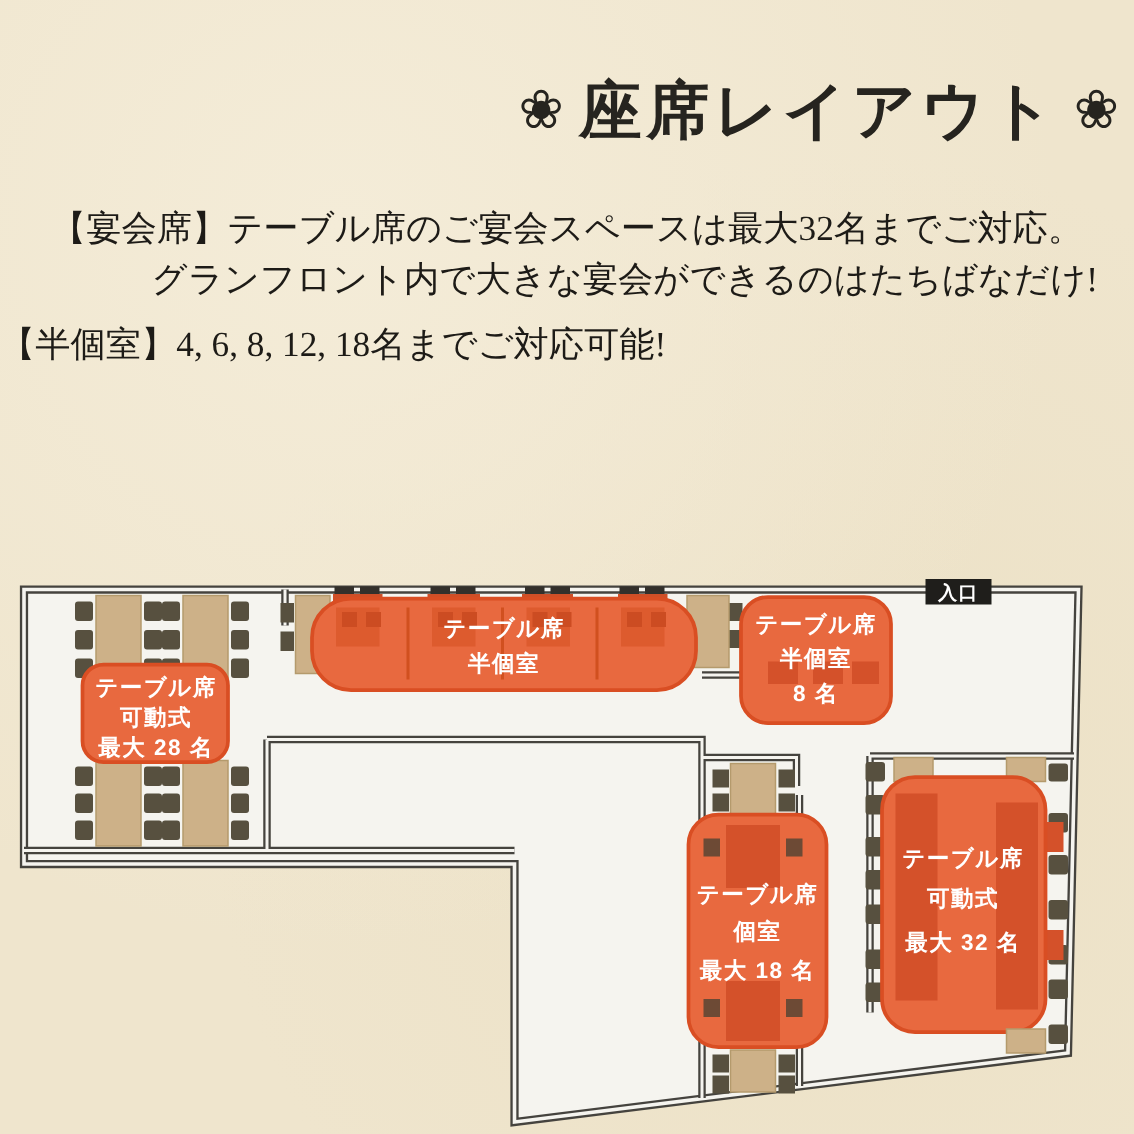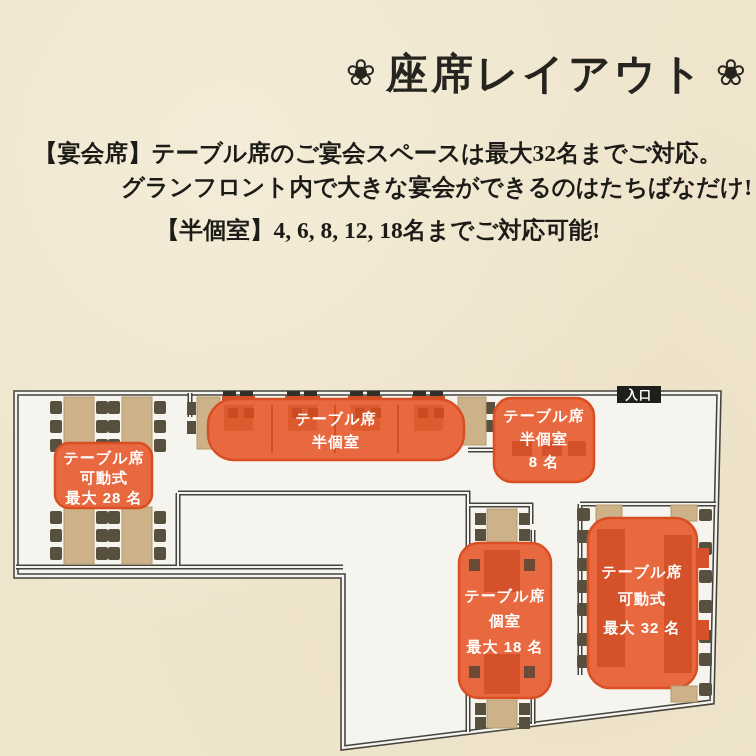--- a/index.html
+++ b/index.html
@@ -12,26 +12,26 @@
     color:#26241f;
   }
   .title{
     position:absolute;top:46px;left:0;width:756px;text-align:right;
     font-size:42px;font-weight:bold;letter-spacing:3px;color:#26241f;
     white-space:nowrap;
   }
   .title .flower{font-size:36px;letter-spacing:0;vertical-align:3px;padding:0 10px;font-family:"DejaVu Sans",sans-serif;}
   .intro{
     position:absolute;top:136px;left:0;width:756px;
-    font-size:23.5px;font-weight:bold;line-height:34px;color:#1d1b17;
+    font-size:23.5px;font-weight:normal;line-height:34px;color:#1d1b17;
   }
   .intro .line{width:100%;white-space:nowrap;}
   .intro .l1{text-align:center;}
-  .intro .l2{text-align:right;padding-right:4px;box-sizing:border-box;}
-  .intro .l3{text-align:center;margin-top:9px;}
+  .intro .l2{text-align:right;padding-right:24px;box-sizing:border-box;}
+  .intro .l3{text-align:left;margin-top:9px;}
   .intro .l4{text-align:center;}
   .plan-wrap{position:absolute;top:383px;left:0;width:756px;height:373px;}
   svg text.boxlabel{
     font-family:"Liberation Sans","DejaVu Sans",sans-serif;
     font-weight:bold;fill:#ffffff;font-size:15px;letter-spacing:1px;
   }
   svg text.entrance-text{
     font-family:"Liberation Sans","DejaVu Sans",sans-serif;
     font-weight:bold;fill:#ffffff;font-size:12.5px;letter-spacing:1px;
   }

